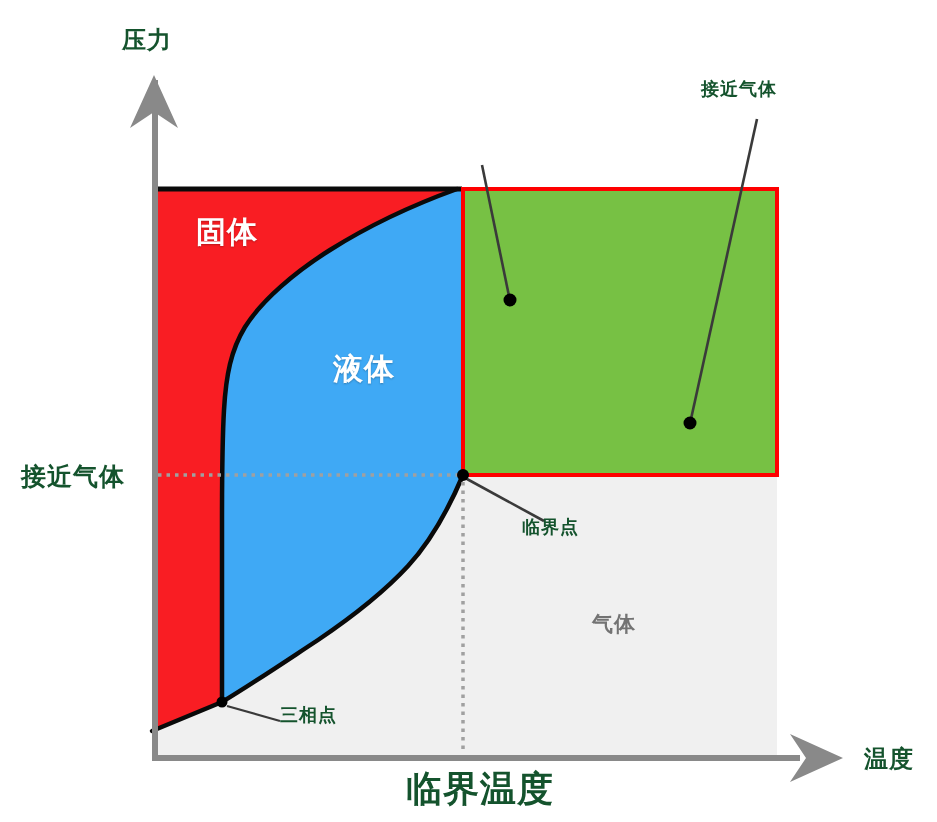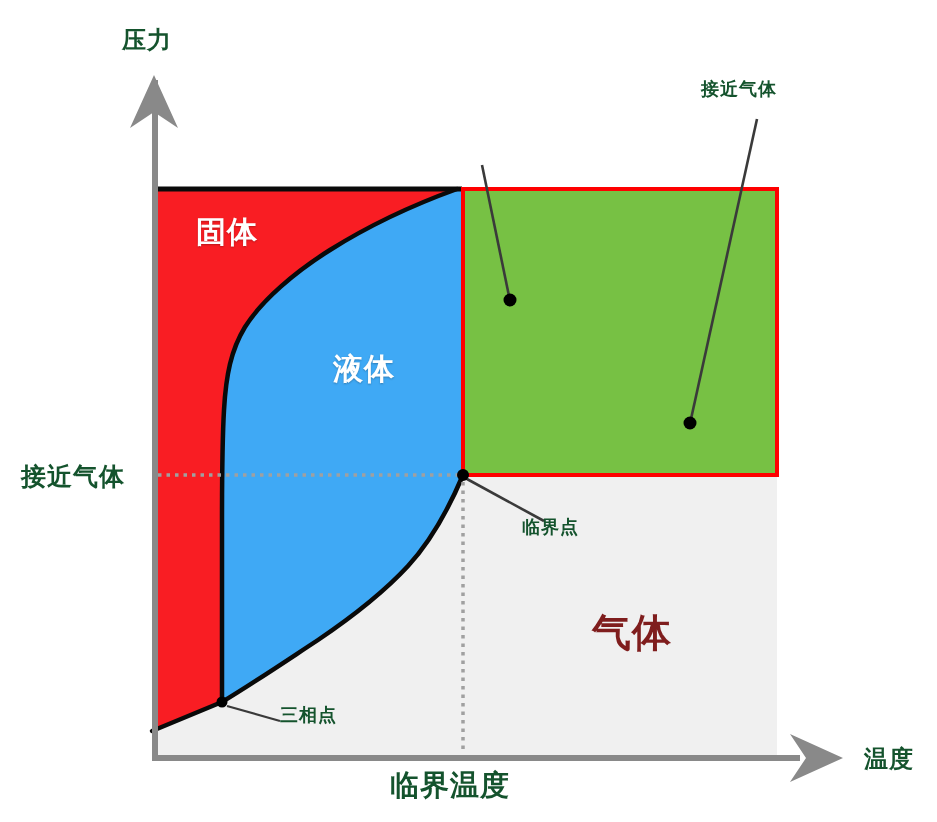--- a/index.html
+++ b/index.html
@@ -21,21 +21,21 @@
   }
   .lbl.axis{font-size:24px;}
   .lbl.anno{font-size:18px;}
   .lbl.region{
     color:#ffffff;
     font-weight:700;
     font-size:30px;
     text-shadow:0 1px 2px rgba(0,0,0,0.25);
     margin-left:8px;
   }
-  .lbl.gas{color:#7f1d1d;font-weight:600;font-size:39px;}
+  .lbl.gas{color:#737373;font-weight:600;font-size:21px;}
 </style>
 </head>
 <body>
 
 <div class="canvas">
 
   <svg width="937" height="822" viewBox="0 0 937 822">
 
     <rect x="152" y="189" width="625" height="569" fill="#F0F0F0"></rect>
 
@@ -102,15 +102,15 @@
 
 
   <div class="lbl anno" style="left:701px;top:80px;">接近气体</div>
 
   <div class="lbl anno" style="left:522px;top:518px;">临界点</div>
 
   <div class="lbl anno" style="left:280px;top:706px;">三相点</div>
 
   <div class="lbl anno" style="left:21px;top:464px;font-size:25px;">接近气体</div>
 
-  <div class="lbl anno" style="left:390px;top:770px;font-size:29px;">临界温度</div>
+  <div class="lbl anno" style="left:406px;top:770px;font-size:36px;">临界温度</div>
 
 </div>
 
 </body></html>

